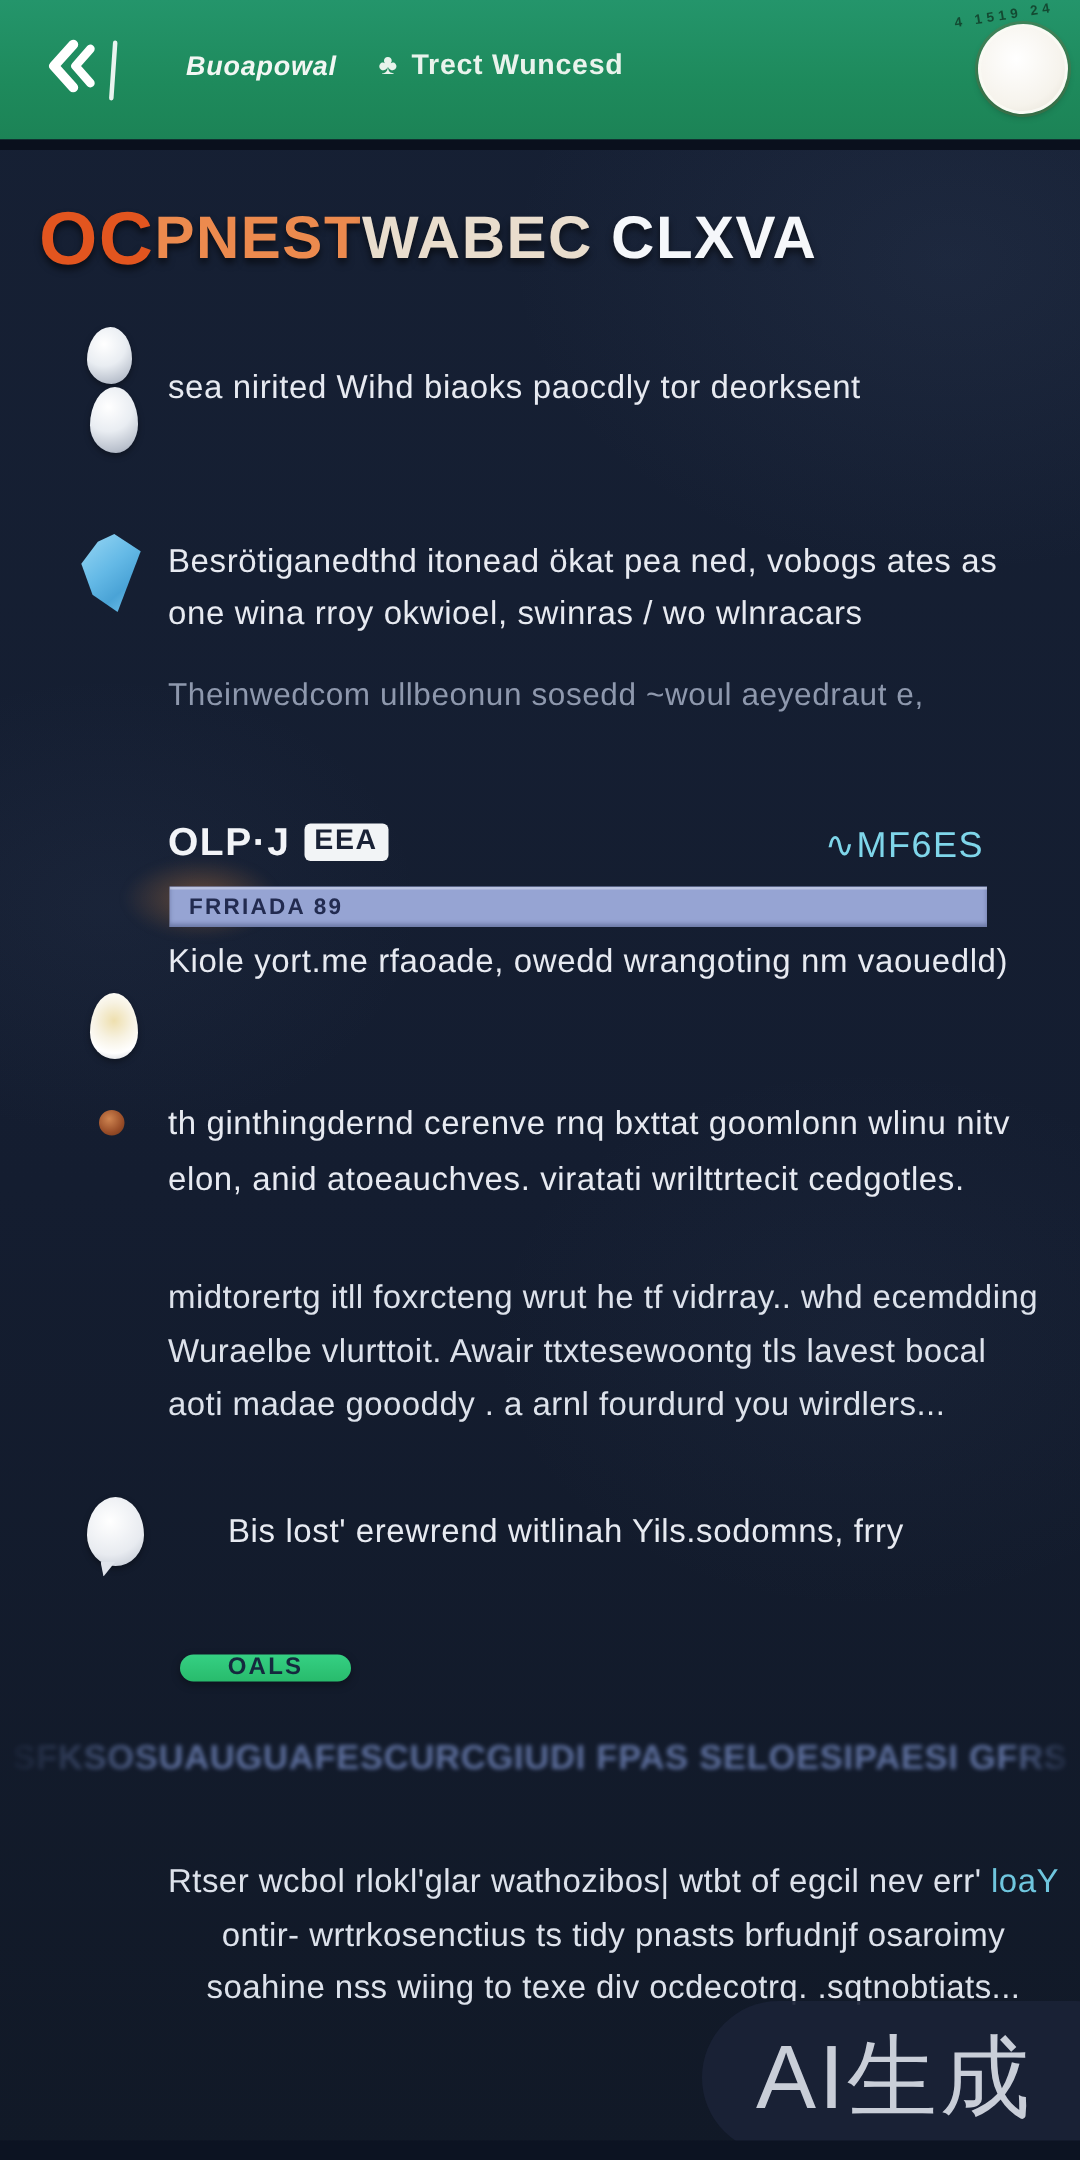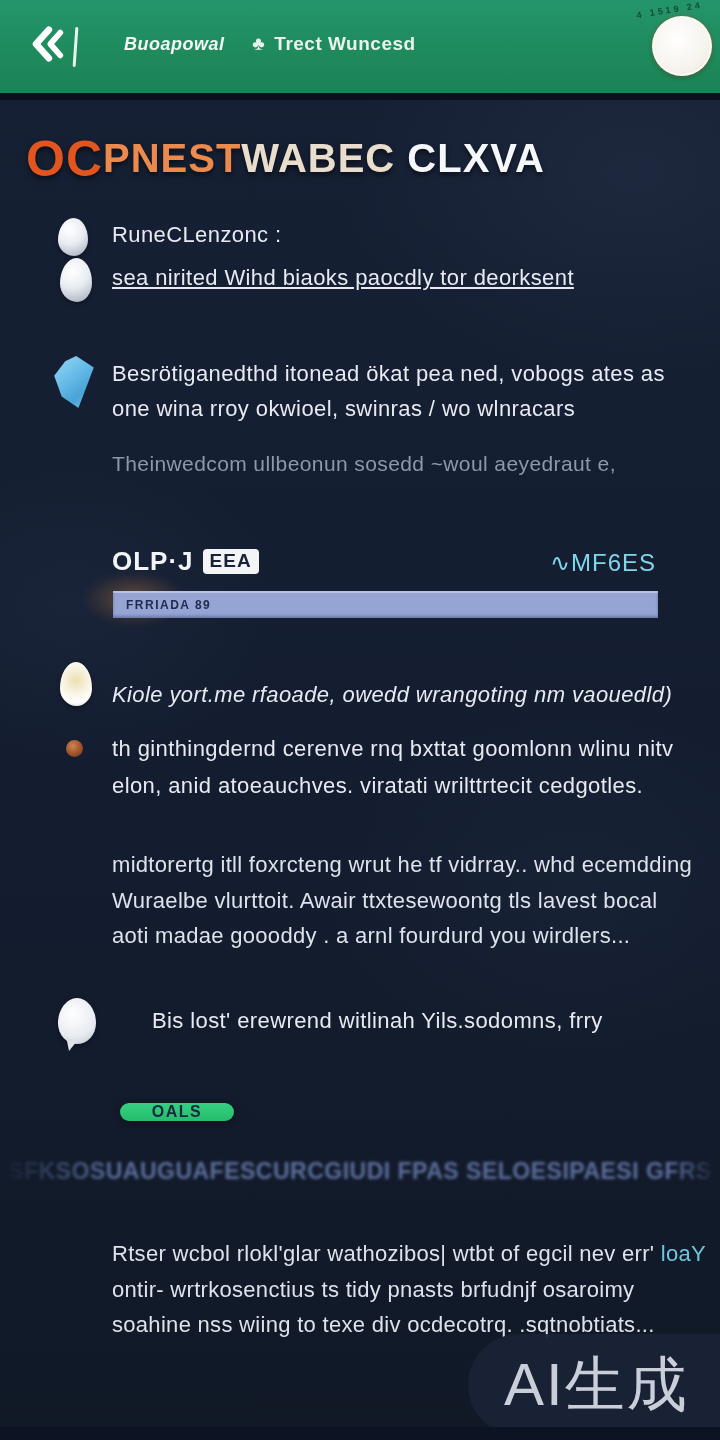--- a/index.html
+++ b/index.html
@@ -54,21 +54,21 @@
   .stats-left{left:112px;top:546px;display:flex;align-items:center;gap:9px;}
   .stats-label{font-size:26px;font-weight:800;letter-spacing:1px;color:#f2f4f8;}
   .stats-badge{background:#f2f4f6;color:#1a2236;padding:1px 7px 2px;border-radius:4px;
     font-weight:800;font-size:19px;letter-spacing:1px;}
   .stats-right{right:64px;top:549px;font-size:24px;color:#7fd6ea;letter-spacing:1px;font-weight:400;}
   .blob-orange{left:82px;top:572px;width:104px;height:54px;border-radius:50%;
     background:radial-gradient(closest-side, rgba(196,124,62,.45), rgba(196,124,62,0));filter:blur(3px);}
   .progress{left:113px;top:591px;width:545px;height:27px;background:#96a4d3;
     box-shadow:inset 0 2px 0 rgba(255,255,255,.35), inset 0 -2px 3px rgba(30,40,80,.35);
     display:flex;align-items:center;padding-left:13px;box-sizing:border-box;}
-  .progress span{font-size:12px;font-weight:700;color:#222b50;letter-spacing:1.5px;}
+  .progress span{font-size:15px;font-weight:700;color:#222b50;letter-spacing:1.5px;}
   
   .para{left:112px;font-size:22px;color:#dde2eb;letter-spacing:.3px;}
   .para div{line-height:35.5px;white-space:nowrap;}
   .link{color:#6fc6de;}
   
   .pill-btn{left:120px;top:1103px;width:114px;height:18px;border-radius:17px;
     background:linear-gradient(180deg,#35d083,#28bb6c);display:flex;align-items:center;justify-content:center;
     font-size:16px;font-weight:800;letter-spacing:1.5px;color:#15293e;cursor:pointer;
     box-shadow:0 2px 6px rgba(0,0,0,.35);}
   
@@ -105,24 +105,23 @@
     <div class="abs avatar-marks">4 1519 24</div>
     <div class="abs avatar"></div>
   </div>
   <div class="hdr-strip"></div>
 
   <div class="abs title">
     <span class="t1">OC</span><span class="t2">PNEST</span><span class="t3">WABEC</span><span class="t4"> CLXVA</span>
   </div>
 
   <div class="abs icon-shell" style="left:58px;top:218px;width:30px;height:38px;"></div>
-  <div class="abs row-text" style="left:112px;top:222px;">RuneCLenzonc :</div>
 
   <div class="abs icon-shell" style="left:60px;top:258px;width:32px;height:44px;"></div>
-  <div class="abs row-text" style="left:112px;top:265px;text-decoration:underline;">sea nirited Wihd biaoks paocdly tor deorksent</div>
+  <div class="abs row-text" style="left:112px;top:245px;">sea nirited Wihd biaoks paocdly tor deorksent</div>
 
   <div class="abs icon-gem" style="left:52px;top:356px;width:44px;height:52px;"></div>
   <div class="abs row-text two-line" style="left:112px;top:356px;">
     <div>Besrötiganedthd itonead ökat pea ned, vobogs ates as</div>
     <div>one wina rroy okwioel, swinras / wo wlnracars</div>
   </div>
 
   <div class="abs subnote">Theinwedcom ullbeonun sosedd ~woul aeyedraut e,</div>
 
   <div class="abs stats-left">
@@ -130,42 +129,42 @@
     <span class="stats-badge">EEA</span>
   </div>
   <div class="abs stats-right">∿MF6ES</div>
 
   <div class="abs blob-orange"></div>
   <div class="abs progress">
     <span>FRRIADA 89</span>
   </div>
 
   <div class="abs icon-egg" style="left:60px;top:662px;width:32px;height:44px;"></div>
-  <div class="abs row-text" style="left:112px;top:682px;font-style:italic;">Kiole yort.me rfaoade, owedd wrangoting nm vaouedld)</div>
+  <div class="abs row-text" style="left:112px;top:628px;">Kiole yort.me rfaoade, owedd wrangoting nm vaouedld)</div>
 
   <div class="abs icon-dot" style="left:66px;top:740px;width:17px;height:17px;"></div>
   <div class="abs row-text two-line" style="left:112px;top:730px;">
     <div style="line-height:37px;">th ginthingdernd cerenve rnq bxttat goomlonn wlinu nitv</div>
     <div style="line-height:37px;">elon, anid atoeauchves. viratati wrilttrtecit cedgotles.</div>
   </div>
 
   <div class="abs para" style="top:847px;">
     <div>midtorertg itll foxrcteng wrut he tf vidrray.. whd ecemdding</div>
     <div>Wuraelbe vlurttoit. Awair ttxtesewoontg tls lavest bocal</div>
     <div>aoti madae goooddy . a arnl fourdurd you wirdlers...</div>
   </div>
 
   <div class="abs icon-balloon" style="left:58px;top:998px;width:38px;height:46px;"></div>
   <div class="abs row-text" style="left:112px;top:1008px;margin-left:40px;">Bis lost' erewrend witlinah Yils.sodomns, frry</div>
 
   <div class="abs pill-btn">OALS</div>
 
   <div class="abs blur-band">SFKSOSUAUGUAFESCURCGIUDI FPAS SELOESIPAESI GFRS</div>
 
-  <div class="abs para" style="top:1236px;">
+  <div class="abs para" style="top:1236px;text-align:center;">
     <div><span>Rtser wcbol rlokl'glar wathozibos| wtbt of egcil nev err' </span><span class="link">loaY</span></div>
     <div>ontir- wrtrkosenctius ts tidy pnasts brfudnjf osaroimy</div>
     <div>soahine nss wiing to texe div ocdecotrq. .sqtnobtiats...</div>
   </div>
 
   <div class="abs watermark">AI生成</div>
 
   <div class="abs bottom-strip"></div>
 </div>
 

